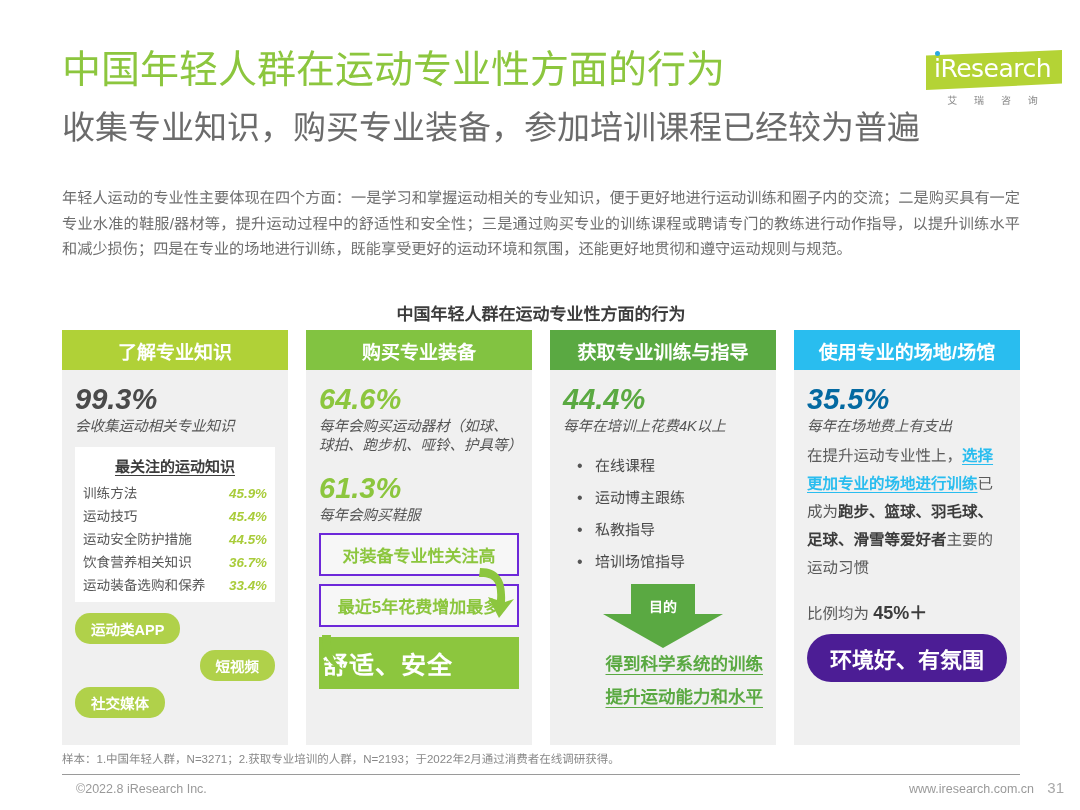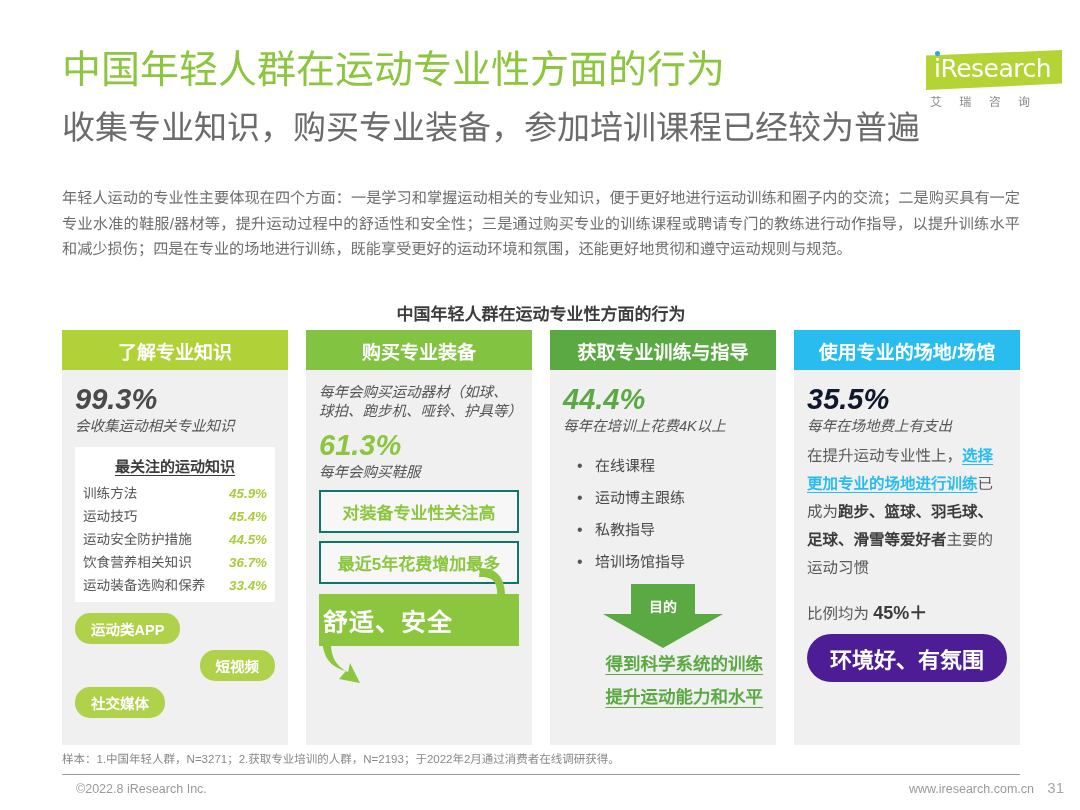--- a/index.html
+++ b/index.html
@@ -34,21 +34,21 @@
     position: absolute; left: 14px; top: 6px; width: 126px;
     font-size: 25px; line-height: 30px; color: #ffffff;
     font-family: "DejaVu Sans", sans-serif; letter-spacing: -0.5px;
   }
   .logo-dot {
     position: absolute; left: 15px; top: 3px; width: 5px; height: 5px;
     border-radius: 50%; background: #2aa9e0;
   }
   .logo-cn {
     position: absolute; left: 10px; top: 44px; width: 132px;
-    font-size: 12px; letter-spacing: 7px; color: #8a8a8a; white-space: nowrap;
+    font-size: 10px; letter-spacing: 7px; color: #8a8a8a; white-space: nowrap; text-align: center;
   }
 
   
   .intro {
     position: absolute; left: 62px; top: 185px; width: 958px;
     font-size: 15.2px; line-height: 25.5px; color: #6e6e6e; text-align: justify;
   }
 
   
   .chart-title {
@@ -87,21 +87,21 @@
   .kv .v { font-size: 13.4px; font-weight: bold; font-style: italic; color: #a9cc3a; }
   .pills { margin-top: 11px; display: flex; flex-direction: column; gap: 6px; }
   .pill {
     background: #b0d14a; color: #fff; font-size: 14.5px; font-weight: bold;
     border-radius: 15px; padding: 5px 16px; width: max-content;
   }
   .pill.right { align-self: flex-end; }
 
   
   .outline-box {
-    border: 2px solid #0f766e; background: #f7f7f7; color: #8cc63e;
+    border: 2px solid #6d28d9; background: #f7f7f7; color: #8cc63e;
     font-size: 17px; font-weight: bold; text-align: center;
     padding: 7px 4px; margin-top: 8px;
   }
   .filled-box {
     background: #8cc63e; color: #fff; font-size: 25px; font-weight: bold;
     text-align: left; padding: 8px 4px; margin-top: 10px; letter-spacing: 1px;
   }
   .curve-arrow { position: absolute; }
 
   
@@ -207,23 +207,24 @@
           <div class="pill">运动类APP</div>
           <div class="pill right">短视频</div>
           <div class="pill">社交媒体</div>
         </div>
       </div>
     </div>
 
     <div class="col">
       <div class="col-head" style="background:#82c341">购买专业装备</div>
       <div class="col-body">
+        <div class="big-pct" style="color:#8cc63e">64.6%</div>
         <div class="pct-desc">每年会购买运动器材（如球、球拍、跑步机、哑铃、护具等）</div>
 
-        <div class="big-pct" style="color:#8cc63e; margin-top:7px">61.3%</div>
+        <div class="big-pct" style="color:#8cc63e; margin-top:16px">61.3%</div>
         <div class="pct-desc">每年会购买鞋服</div>
 
         <svg class="curve-arrow" style="right:14px; top:196px" width="46" height="54" viewBox="0 0 46 54">
           <path d="M8 2 C30 2, 34 18, 33 36 L42 33 L27 52 L16 31 L25 34 C26 19, 24 10, 7 11 Z" fill="#8cc63e"></path>
         </svg>
 
         <div class="outline-box">对装备专业性关注高</div>
         <div class="outline-box">最近5年花费增加最多</div>
 
         <svg class="curve-arrow" style="left:10px; bottom:56px" width="46" height="56" viewBox="0 0 46 56">
@@ -255,21 +256,21 @@
         </div>
 
         <div class="goal-line">得到科学系统的训练</div>
         <div class="goal-line">提升运动能力和水平</div>
       </div>
     </div>
 
     <div class="col">
       <div class="col-head" style="background:#29bdef">使用专业的场地/场馆</div>
       <div class="col-body">
-        <div class="big-pct" style="color:#0f172a">35.5%</div>
+        <div class="big-pct" style="color:#0369a1">35.5%</div>
         <div class="pct-desc">每年在场地费上有支出</div>
 
         <div class="para4"><span>在提升运动专业性上，</span><span class="lnk">选择更加专业的场地进行训练</span><span>已成为</span><span class="bd">跑步、篮球、羽毛球、足球、滑雪等爱好者</span><span>主要的运动习惯</span></div>
 
         <div class="ratio"><span>比例均为 </span><b>45%＋</b></div>
 
         <div class="cyan-pill">环境好、有氛围</div>
       </div>
     </div>
 

